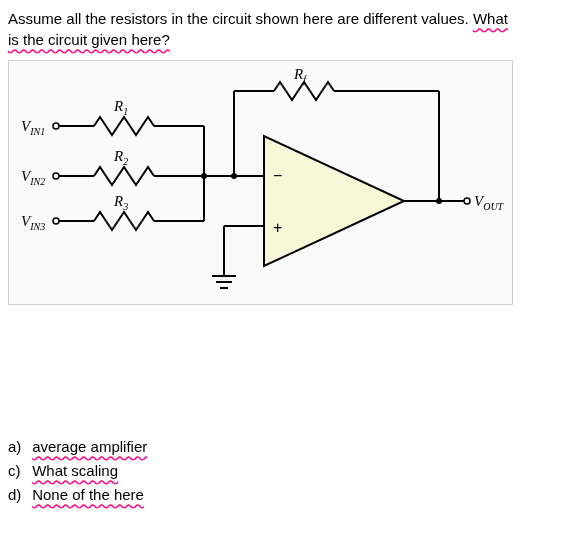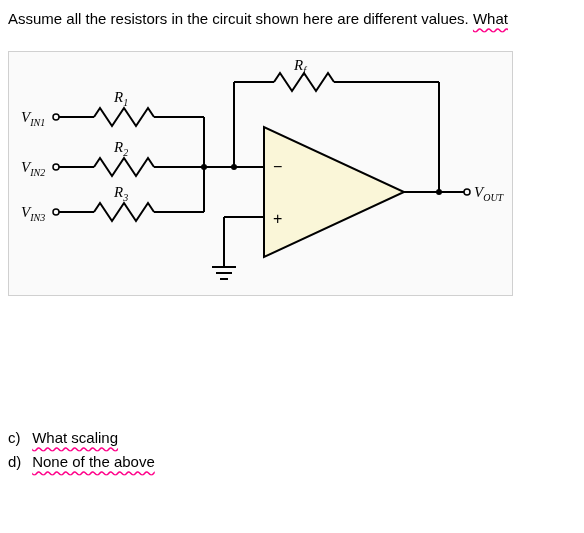--- a/index.html
+++ b/index.html
@@ -7,21 +7,21 @@
     margin: 0;
     padding: 8px;
     font-family: Arial, sans-serif;
     font-size: 15px;
     color: #000;
     background: #fff;
     width: 584px;
   }
   .question {
     line-height: 1.4;
-    margin-bottom: 22px;
+    margin-bottom: 10px;
   }
   .wavy {
     text-decoration: underline;
     text-decoration-style: wavy;
     text-decoration-color: #f08;
     text-underline-offset: 3px;
   }
   .circuit-box {
     border: 1px solid #d0d0d0;
     width: 505px;
@@ -37,20 +37,21 @@
     display: inline-block;
     width: 20px;
   }
 </style>
 </head>
 <body>
 
 <div class="question">
   <span>Assume all the resistors in the circuit shown here are different values.</span>
   <span class="wavy">What</span><br>
+  <span class="wavy">is the circuit given here?</span>
 </div>
 
 <div class="circuit-box">
   <svg width="505" height="245" viewBox="0 0 505 245">
 
     <circle cx="47" cy="65" r="3" fill="none" stroke="#000" stroke-width="1.5"></circle>
     <line x1="50" y1="65" x2="85" y2="65" stroke="#000" stroke-width="2"></line>
     <path d="M85 65 l6 -9 l12 18 l12 -18 l12 18 l12 -18 l6 9" fill="none" stroke="#000" stroke-width="2"></path>
     <line x1="145" y1="65" x2="195" y2="65" stroke="#000" stroke-width="2"></line>
 
@@ -100,20 +101,24 @@
     <text x="105" y="145" font-size="15" font-style="italic" font-family="'Times New Roman',serif"><tspan>R</tspan><tspan font-size="10" dy="4">3</tspan></text>
 
     <text x="285" y="18" font-size="15" font-style="italic" font-family="'Times New Roman',serif"><tspan>R</tspan><tspan font-size="10" dy="4">f</tspan></text>
 
     <text x="465" y="145" font-size="15" font-style="italic" font-family="'Times New Roman',serif"><tspan>V</tspan><tspan font-size="10" dy="4">OUT</tspan></text>
   </svg>
 </div>
 
 <div class="options">
   <div>
+    <span class="opt-label">a)</span>
+    <span class="wavy">average amplifier</span>
+  </div>
+  <div>
     <span class="opt-label">c)</span>
     <span class="wavy">What scaling</span>
   </div>
   <div>
     <span class="opt-label">d)</span>
-    <span class="wavy">None of the above</span>
+    <span class="wavy">None of the here</span>
   </div>
 </div>
 
 </body></html>

